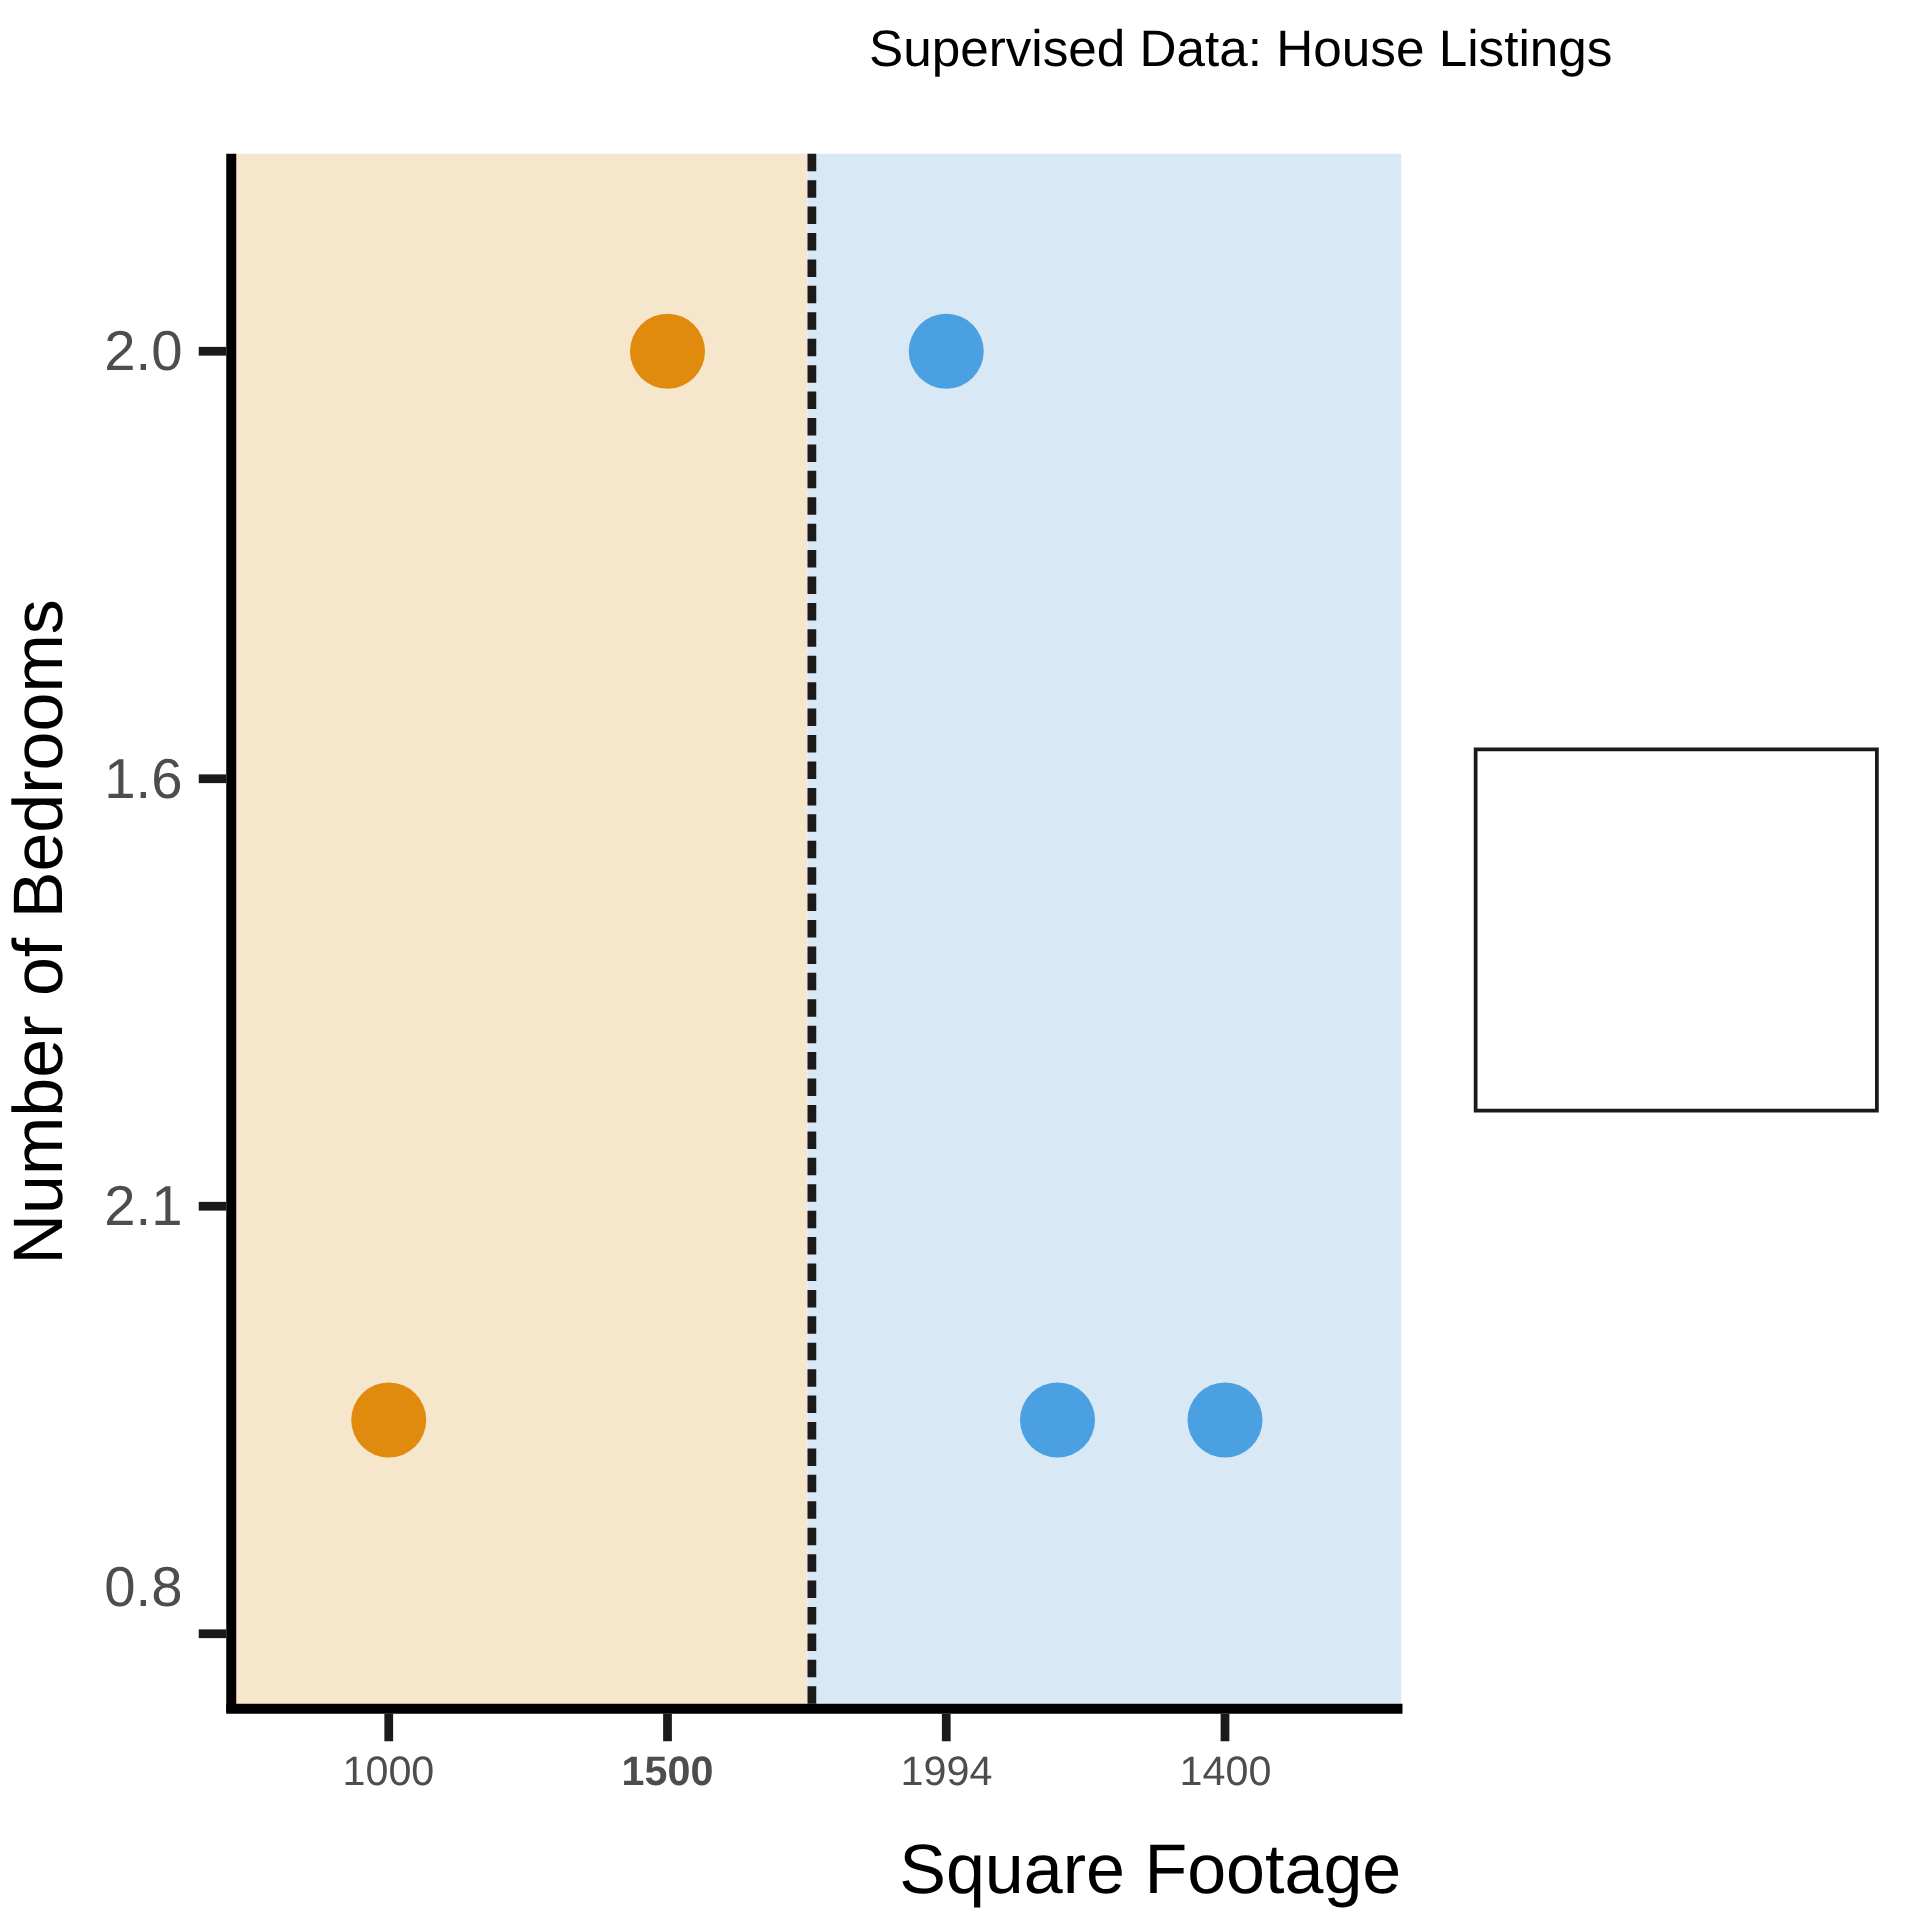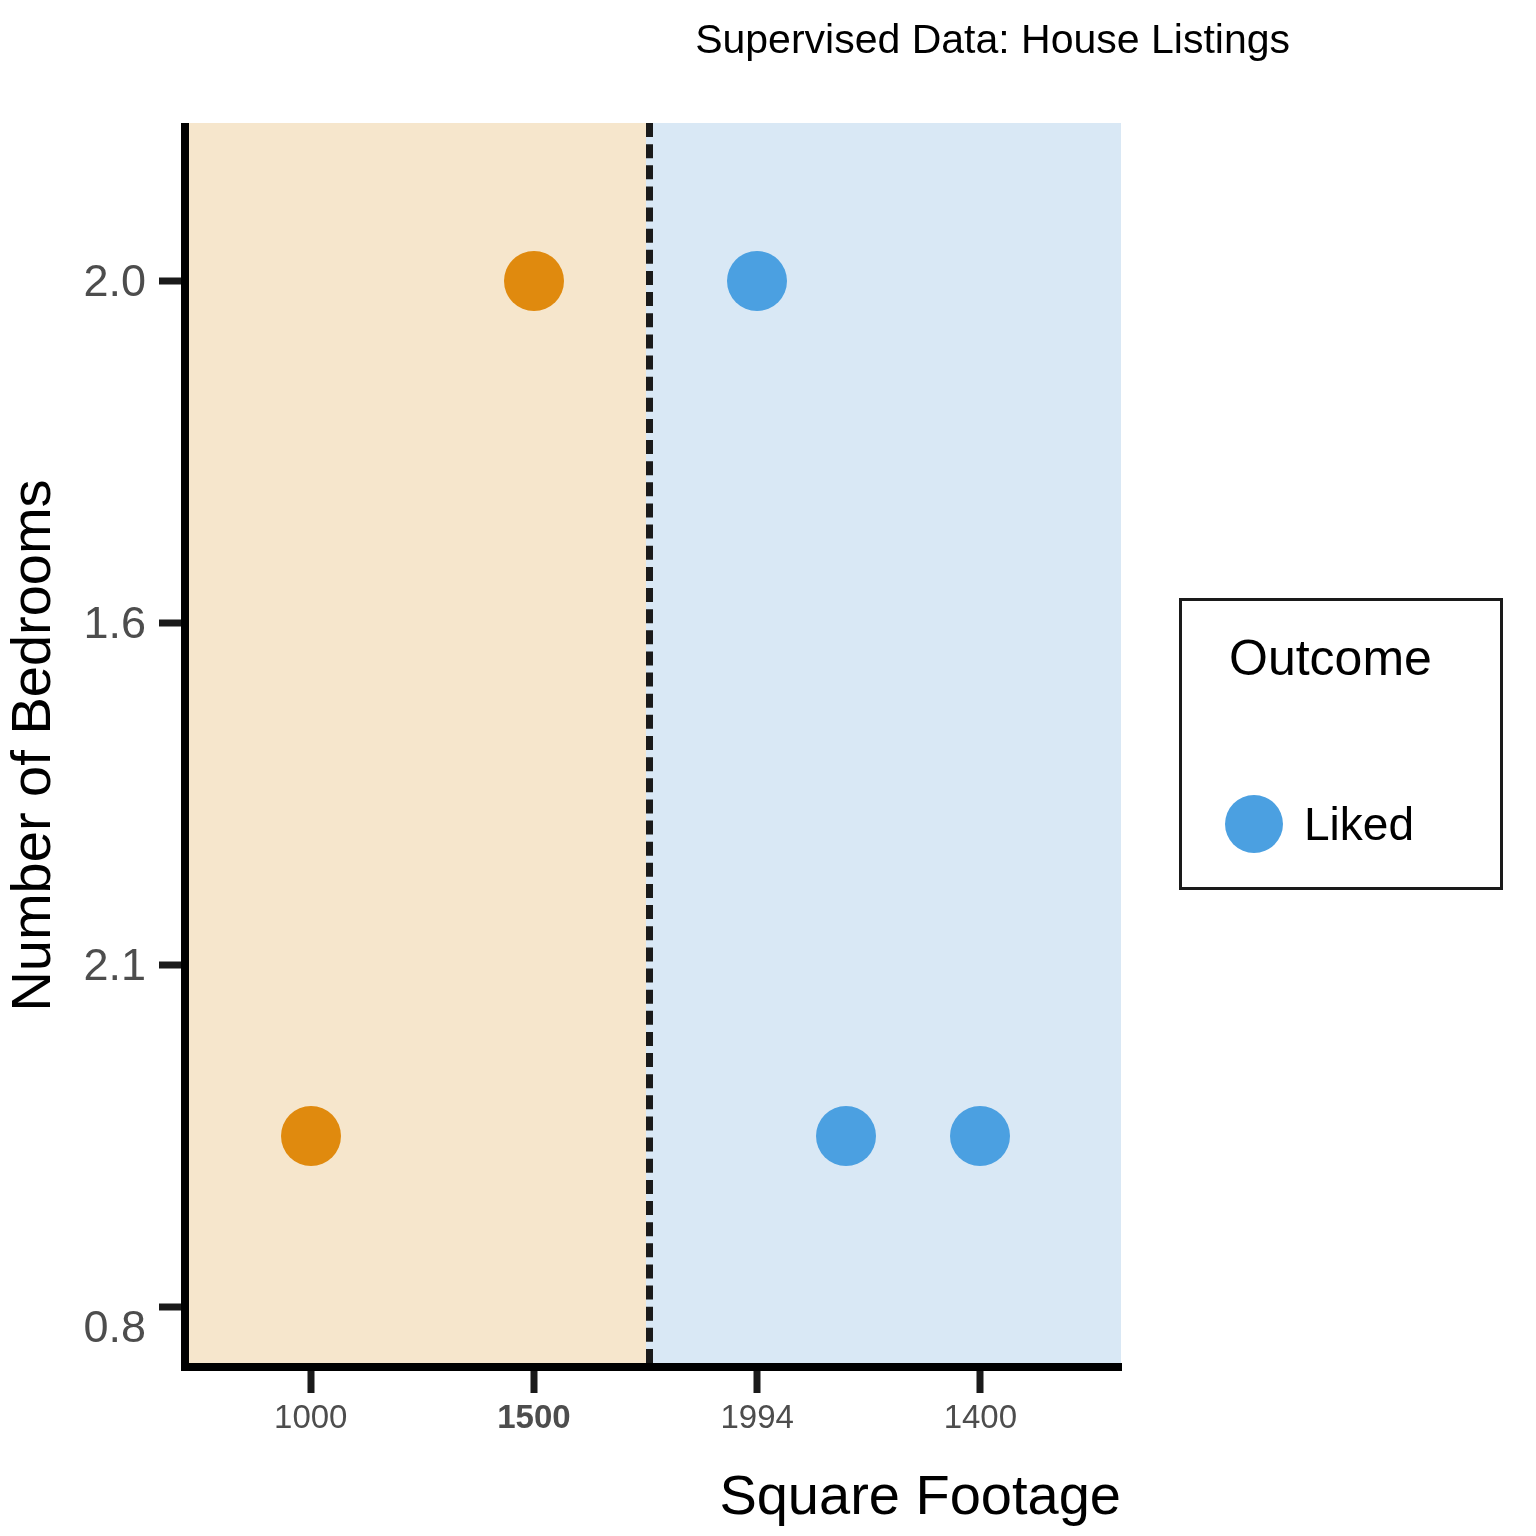--- a/index.html
+++ b/index.html
@@ -199,39 +199,34 @@
     <div class="point" style="left: 569.175px; top: 158.207px; background: rgb(75, 160, 225);"></div>
     <div class="point" style="left: 658.457px; top: 1013.38px; background: rgb(75, 160, 225);"></div>
     <div class="point" style="left: 792.38px; top: 1013.38px; background: rgb(75, 160, 225);"></div>
   </div>
 
 <div id="y-axis-line"></div>
 <div id="x-axis-line"></div>
 
 <div id="tick-layer">
     <div class="tick-y" style="top: 1307.41px;"></div>
-    <div class="label-y" style="top: 1327px;">0.8</div>
+    <div class="label-y" style="top: 1270px;">0.8</div>
     <div class="tick-y" style="top: 965.345px;"></div>
     <div class="label-y" style="top: 965.345px;">2.1</div>
     <div class="tick-y" style="top: 623.276px;"></div>
     <div class="label-y" style="top: 623.276px;">1.6</div>
     <div class="tick-y" style="top: 281.207px;"></div>
     <div class="label-y" style="top: 281.207px;">2.0</div>
     <div class="tick-x" style="left: 310.763px;"></div>
     <div class="label-x" style="left: 310.763px;">1000</div>
     <div class="tick-x" style="left: 533.969px;"></div>
     <div class="label-x" style="left: 533.969px; font-weight: bold;">1500</div>
     <div class="tick-x" style="left: 757.175px;"></div>
     <div class="label-x" style="left: 757.175px;">1994</div>
     <div class="tick-x" style="left: 980.38px;"></div>
     <div class="label-x" style="left: 980.38px;">1400</div>
   </div>
 
 <div id="x-axis-title">Square Footage</div>
 <div id="y-axis-title">Number of Bedrooms</div>
 
 <div id="legend">
-  <div id="legend-title">Outcome</div>
-  <div class="legend-row" style="top:188px;">
-    <div class="legend-key" style="background: rgb(75, 160, 225);"></div>
-    <div class="legend-label">Liked</div>
-  </div>
 </div>
 
 </body></html>

